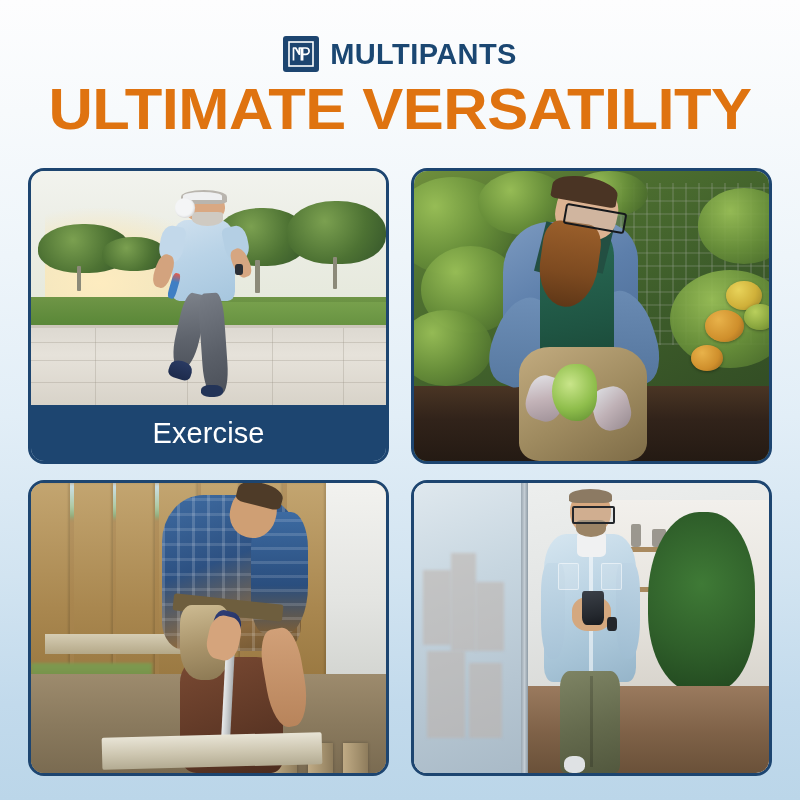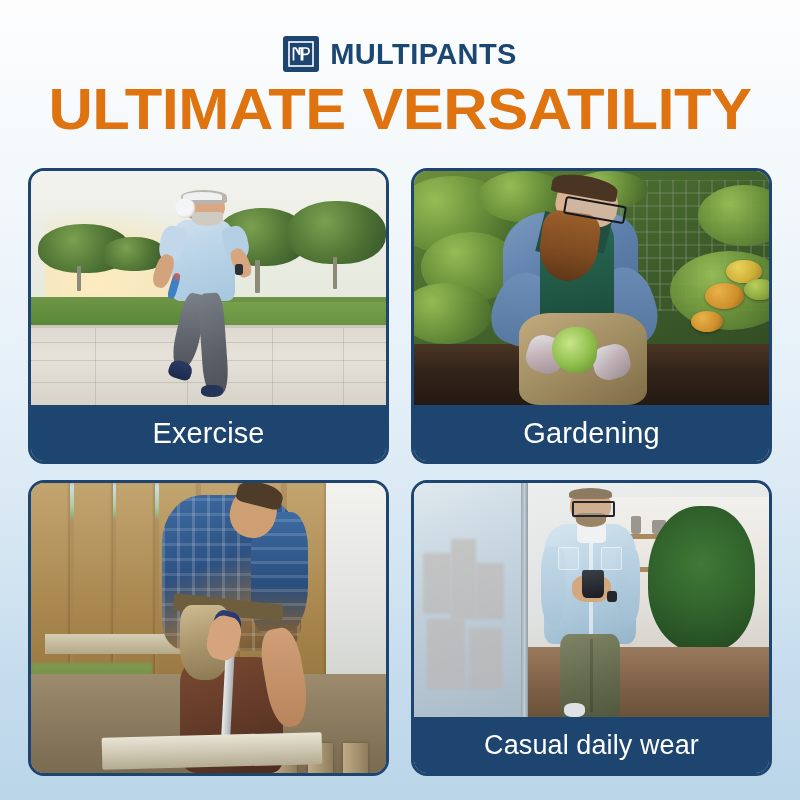--- a/index.html
+++ b/index.html
@@ -678,21 +678,20 @@
             <div class="g-head"></div>
             <div class="g-hair"></div>
             <div class="g-beard"></div>
             <div class="g-glasses"></div>
             <div class="g-gloveL"></div>
             <div class="g-gloveR"></div>
             <div class="g-seedling"></div>
           </div>
         </div>
       </div>
-      <div class="card-label">Gardening</div>
     </div>
 
     <div class="card">
       <div class="card-photo">
         <div class="scene">
           <div class="hi-bg"></div>
           <div class="hi-sky"></div>
           <div class="hi-fenceboard" style="left:0%;  width:11%;"></div>
           <div class="hi-fenceboard" style="left:12%; width:11%;"></div>
           <div class="hi-fenceboard" style="left:24%; width:11%;"></div>
@@ -763,17 +762,16 @@
             <div class="c-head"></div>
             <div class="c-hair"></div>
             <div class="c-beard"></div>
             <div class="c-glasses"></div>
             <div class="c-hands"></div>
             <div class="c-mug"></div>
             <div class="c-watch"></div>
           </div>
         </div>
       </div>
-      <div class="card-label small">Casual daily wear</div>
     </div>
 
   </div>
 </div>
 
 </body></html>

